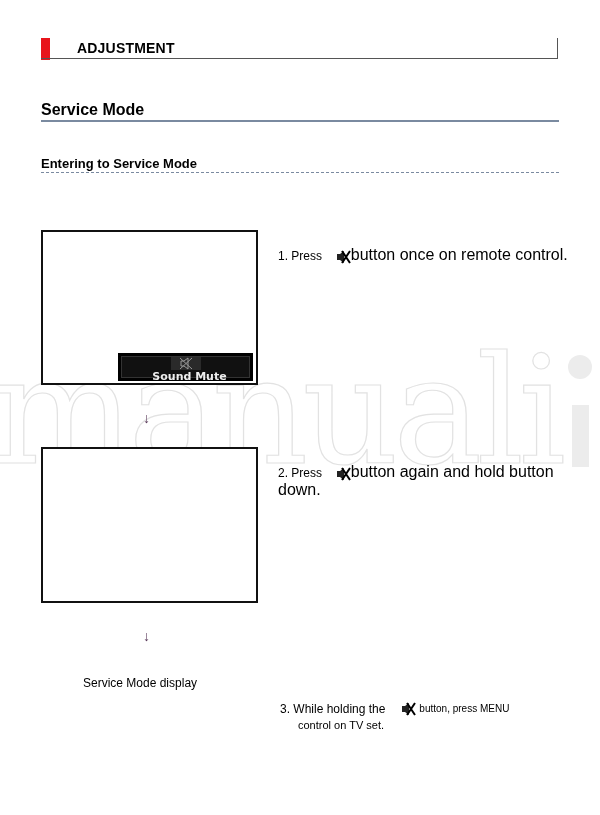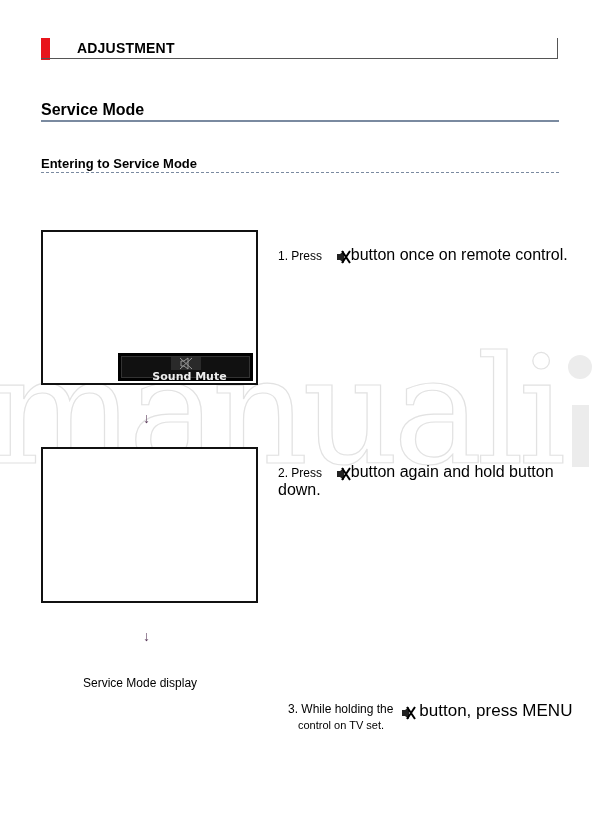--- a/index.html
+++ b/index.html
@@ -79,24 +79,24 @@
 <div class="abs step" style="left:278px;top:463px;">
   <span>2.</span>
   <span>Press</span>
   <span style="display:inline-block;width:6px;"></span>
   <svg class="mute-icon" viewBox="0 0 16 14">
     <path d="M2 4h3l4-3v12l-4-3H2z" fill="#222"></path>
     <path d="M7 1l8 12M15 1L7 13" stroke="#000" stroke-width="2"></path>
   </svg><small>button again and hold button down.</small>
 </div>
 
-<div class="abs step" style="left:288px;top:702px;">
+<div class="abs step" style="left:280px;top:702px;">
   <span>3.</span>
   <span>While holding the</span>
 </div>
 <div class="abs step" style="left:400px;top:701px;">
   <svg class="mute-icon" viewBox="0 0 16 14">
     <path d="M2 4h3l4-3v12l-4-3H2z" fill="#222"></path>
     <path d="M7 1l8 12M15 1L7 13" stroke="#000" stroke-width="2"></path>
   </svg>
-  <span style="font-size:17px;">button, press MENU</span>
+  <span style="font-size:10px;">button, press MENU</span>
 </div>
 <div class="abs step" style="left:298px;top:719px;font-size:11px;">control on TV set.</div>
 
 </body></html>

